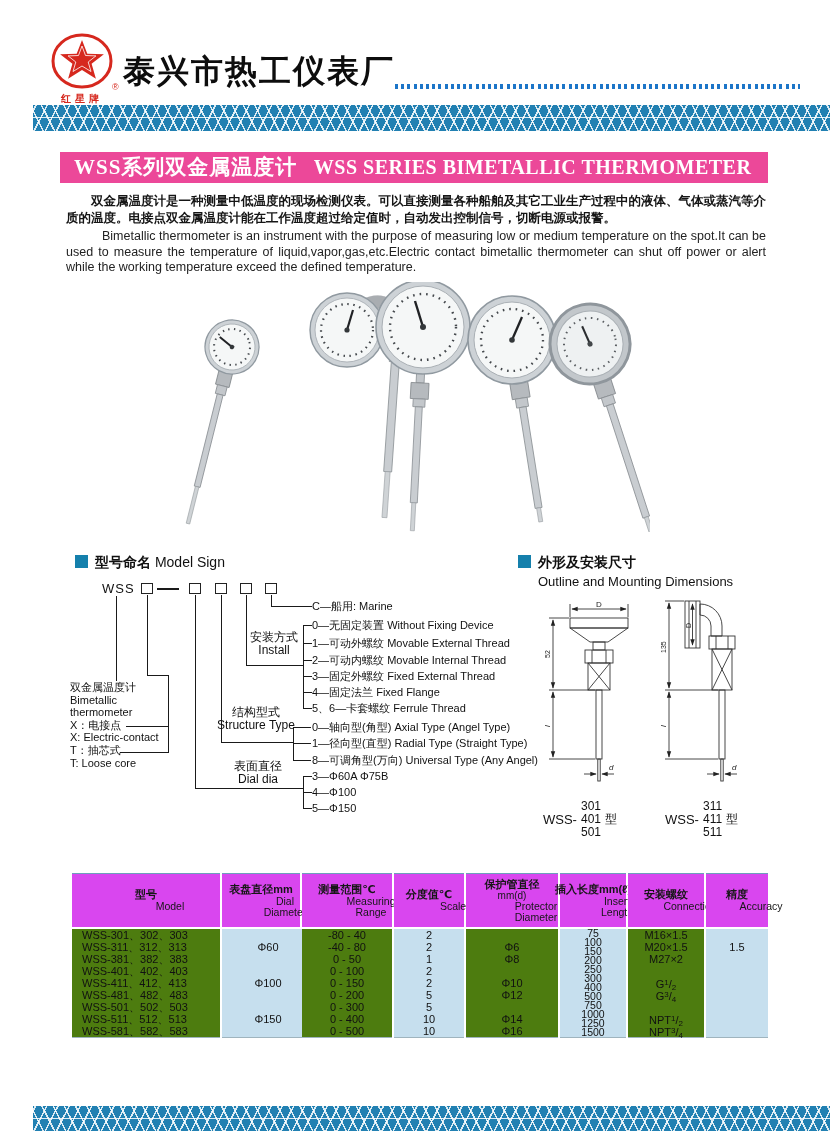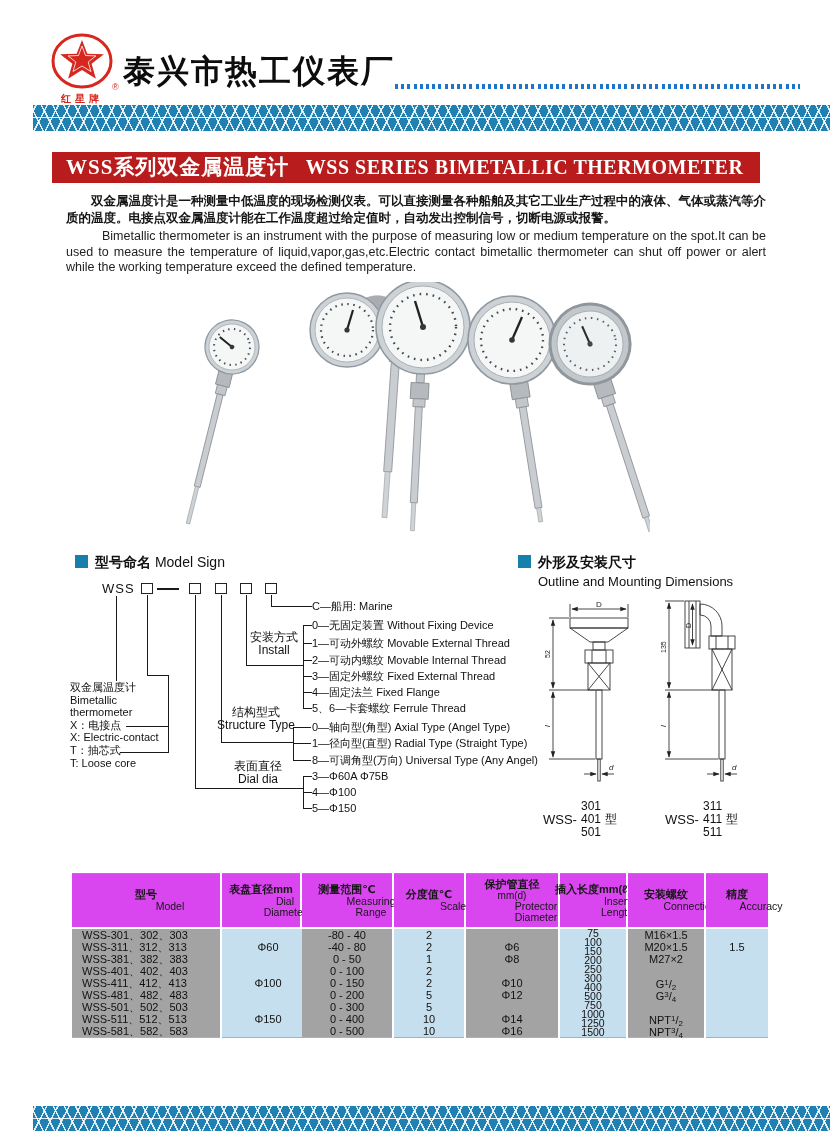--- a/index.html
+++ b/index.html
@@ -11,21 +11,21 @@
   .company{position:absolute;left:123px;top:50px;font-size:32px;font-weight:bold;
         letter-spacing:2px;color:#0d0d0d;}
   .dotline{position:absolute;left:395px;top:84px;width:405px;height:5px;
         background:repeating-linear-gradient(90deg,#1C75C8 0 3px,transparent 3px 6.2px);}
   .band{position:absolute;left:33px;width:797px;height:26px;background-color:#2180B2;
         background-image:
           linear-gradient(to bottom,transparent 12px,rgba(255,255,255,.85) 12px,rgba(255,255,255,.85) 13.5px,transparent 13.5px),
           repeating-linear-gradient(63deg,transparent 0,transparent 8.5px,rgba(255,255,255,.85) 8.5px,rgba(255,255,255,.85) 10px),
           repeating-linear-gradient(-63deg,transparent 0,transparent 8.5px,rgba(255,255,255,.85) 8.5px,rgba(255,255,255,.85) 10px);}
   
-  .titlebar{position:absolute;left:52px;top:152px;width:708px;height:31px;background:#b91c1c;
+  .titlebar{position:absolute;left:60px;top:152px;width:708px;height:31px;background:#ec4899;
         line-height:31px;padding-left:14px;box-sizing:border-box;white-space:nowrap;}
   .titlebar .cn{font-family:"Liberation Serif","DejaVu Serif",serif;font-weight:bold;
         color:#fff;font-size:21px;letter-spacing:1px;}
   .titlebar .en{font-family:"Liberation Serif","DejaVu Serif",serif;font-weight:bold;
         color:#fff;font-size:20px;margin-left:12px;letter-spacing:.5px;}
   .intro-cn{position:absolute;left:66px;top:193px;width:700px;font-size:12.5px;font-weight:bold;
         line-height:16.5px;text-align:justify;text-indent:2em;color:#151515;margin:0;}
   .intro-en{position:absolute;left:66px;top:229px;width:700px;font-size:12.5px;
         line-height:15.5px;text-align:justify;text-indent:36px;color:#222;margin:0;}
   
@@ -50,21 +50,21 @@
   .cap-suffix{font-size:12px;}
   
   .spec{position:absolute;left:60px;top:840px;width:720px;height:210px;}
   .spec-table{position:absolute;left:12px;top:33px;width:698px;height:164px;}
   .th{position:absolute;top:0;height:54px;background:#d946ef;display:flex;flex-direction:column;
       justify-content:center;align-items:center;text-align:center;border-top:1px solid #6D9FBC;box-sizing:border-box;}
   .th-cn{font-weight:bold;font-size:11px;color:#161616;line-height:13px;white-space:nowrap;}
   .th-sub{font-size:10px;line-height:10px;color:#161616;}
   .th-en{font-size:10.5px;line-height:11.5px;color:#161616;padding-left:48px;}
   .col{position:absolute;top:56px;height:108px;border-bottom:1px solid #9FB4BE;box-sizing:content-box;}
-  .col-gray{background:#a3a3a3;}
+  .col-gray{background:#4d7c0f;}
   .col-blue{background:#C6DFEE;}
   .cell{position:absolute;left:0;right:0;height:12px;line-height:12px;font-size:11px;
         text-align:center;color:#111;white-space:nowrap;}
   .cell-left{text-align:left;padding-left:10px;}
   .cell-ins{height:9px;line-height:9px;font-size:10.5px;}
   sup{font-size:8px;vertical-align:3px;}
   sub{font-size:8px;vertical-align:-2px;}
 </style>
 </head>
 <body>

